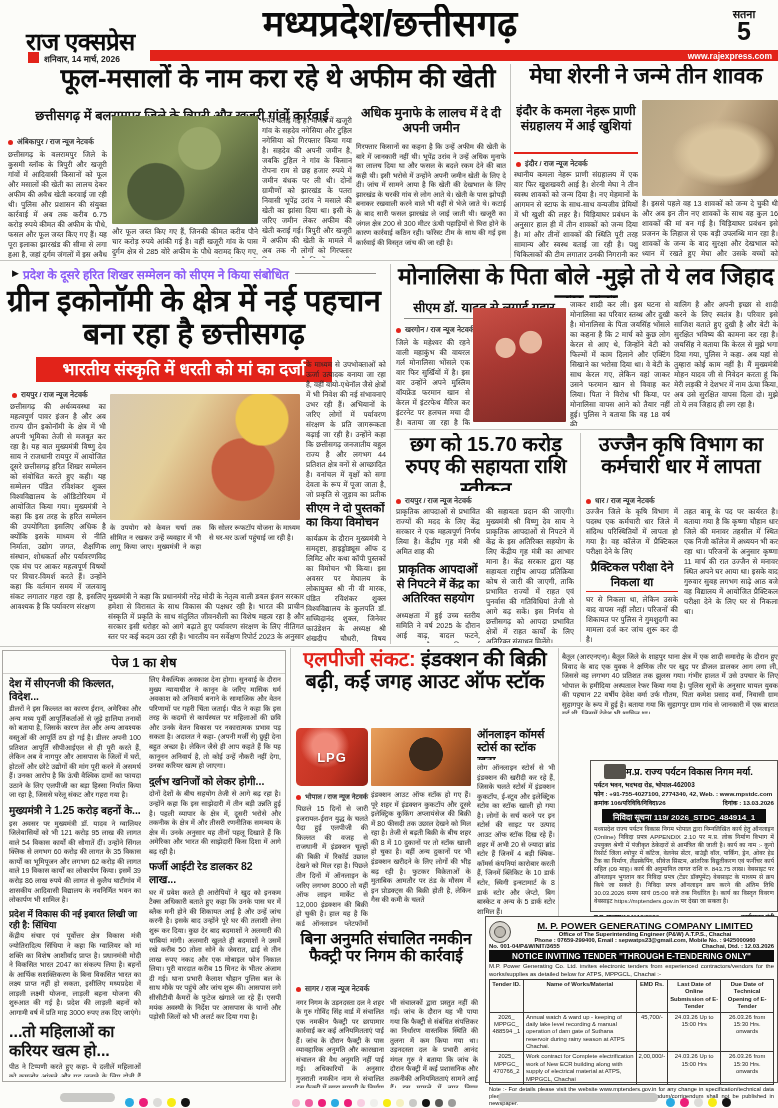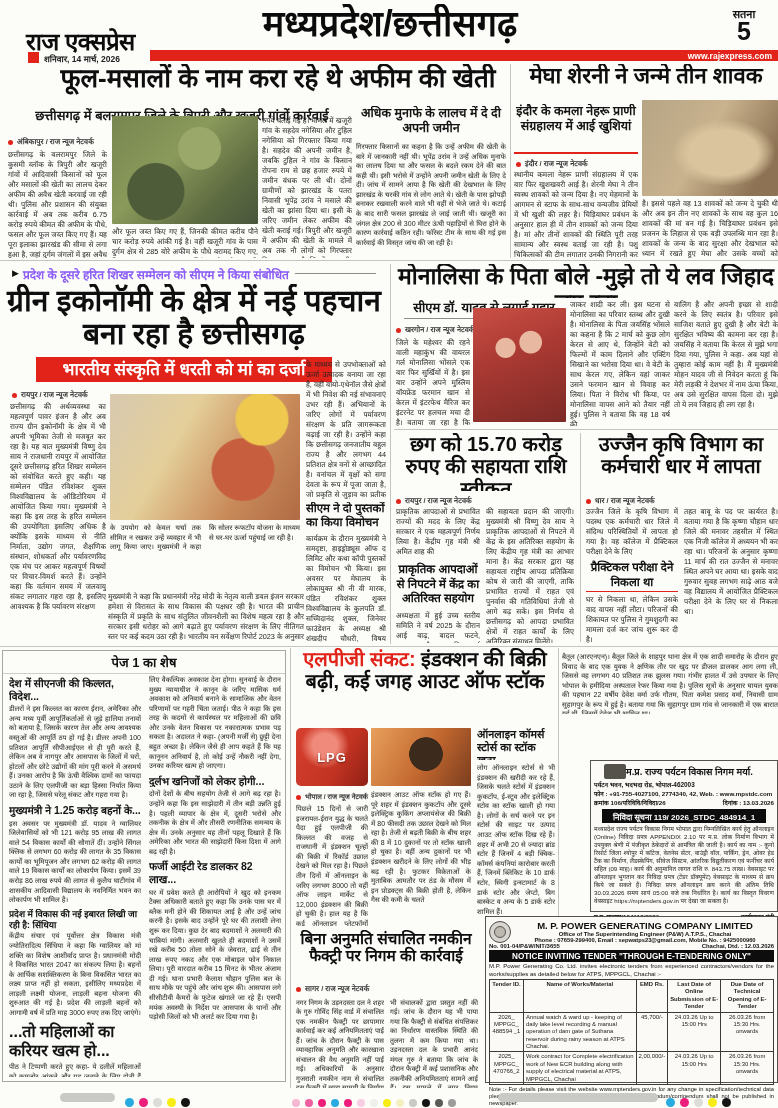--- a/index.html
+++ b/index.html
@@ -214,21 +214,21 @@
     <div style="display:flex;justify-content:space-between;font-size:6.2px;font-weight:700;margin-top:1px;">
       <span>म.प्र. माध्यम/124912/2026</span>
       <span>कार्यपालन यंत्री</span>
     </div>
   </div>
 
   <div class="abs adbox" style="left:485px;top:916px;width:293px;height:167px;padding:3px;">
     <div style="display:flex;gap:5px;align-items:center;">
       <span class="logoCircle"></span>
       <div style="flex:1;text-align:center;">
-        <div style="font-size:9.5px;font-weight:800;">M. P. POWER GENERATING COMPANY LIMITED</div>
+        <div style="font-size:9.5px;font-weight:800;text-decoration:underline;">M. P. POWER GENERATING COMPANY LIMITED</div>
         <div style="font-size:5.8px;font-weight:700;">Office of The Superintending Engineer (P&amp;W) A.T.P.S., Chachai</div>
         <div style="font-size:5.8px;font-weight:700;">Phone : 07659-299400, Email : sepwatps23@gmail.com, Mobile No. : 9425000960</div>
       </div>
     </div>
     <div style="display:flex;justify-content:space-between;font-size:5.9px;font-weight:700;">
       <span>No. 001-04/P&amp;W/NIT/3655</span>
       <span>Chachai, Dtd. : 12.03.2026</span>
     </div>
     <div class="noticebar" style="font-size:8.2px;padding:1.5px 0;margin:1px 0;">NOTICE INVITING TENDER "THROUGH E-TENDERING ONLY"</div>
     <div style="font-size:6px;line-height:1.25;text-align:justify;">M.P. Power Generating Co. Ltd. invites electronic tenders from experienced contractors/vendors for the works/supplies as detailed below for ATPS, MPPGCL, Chachai :-</div>

